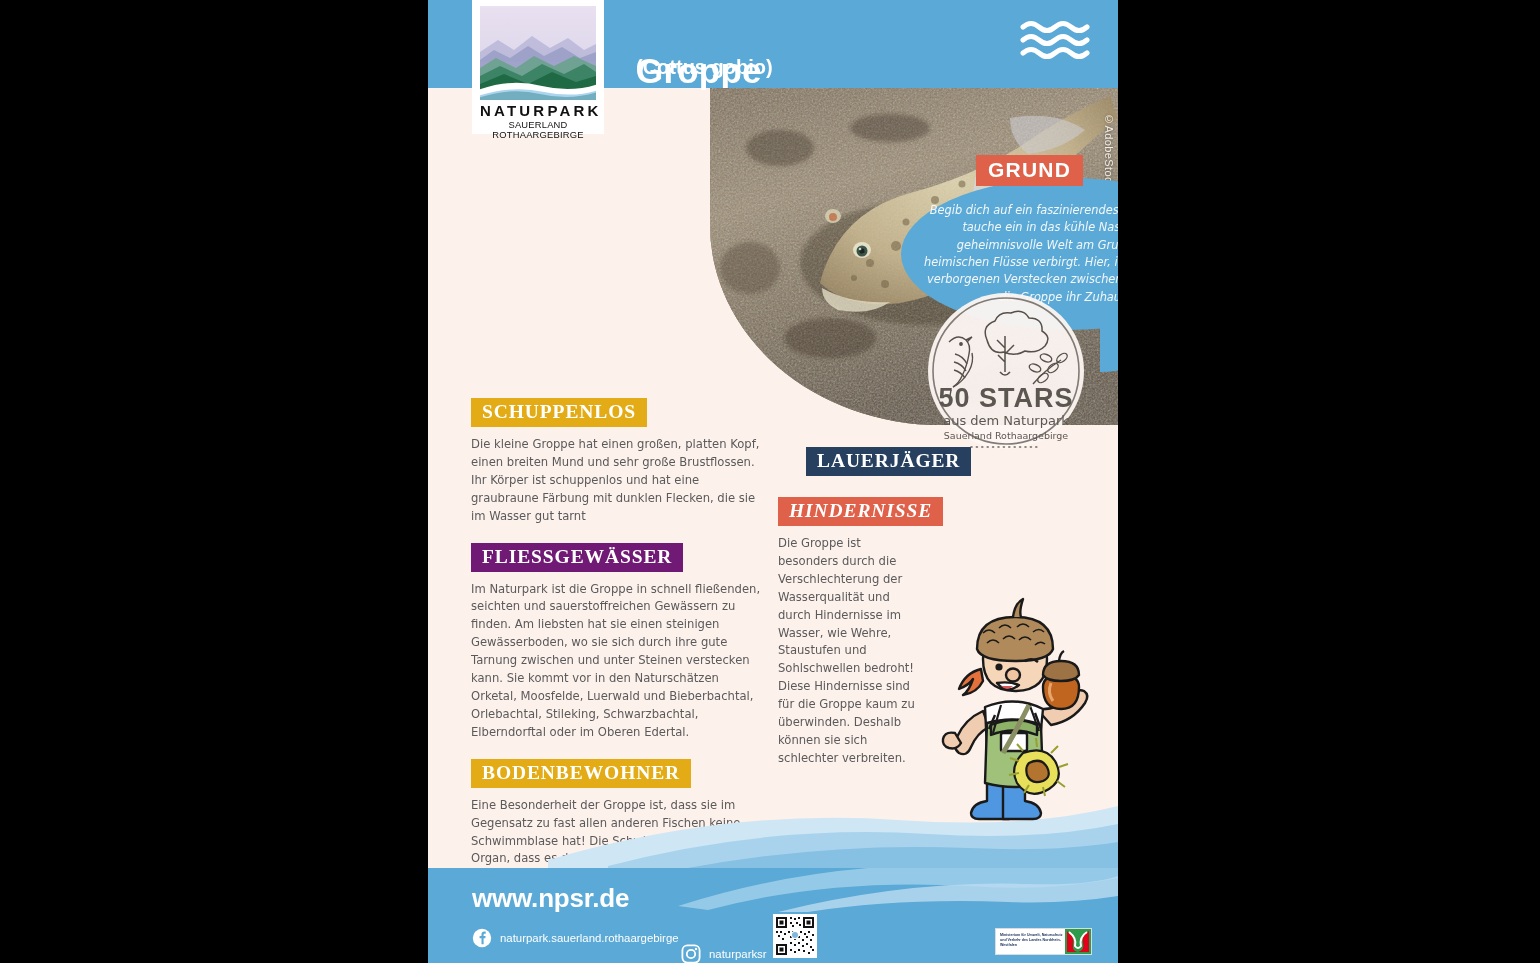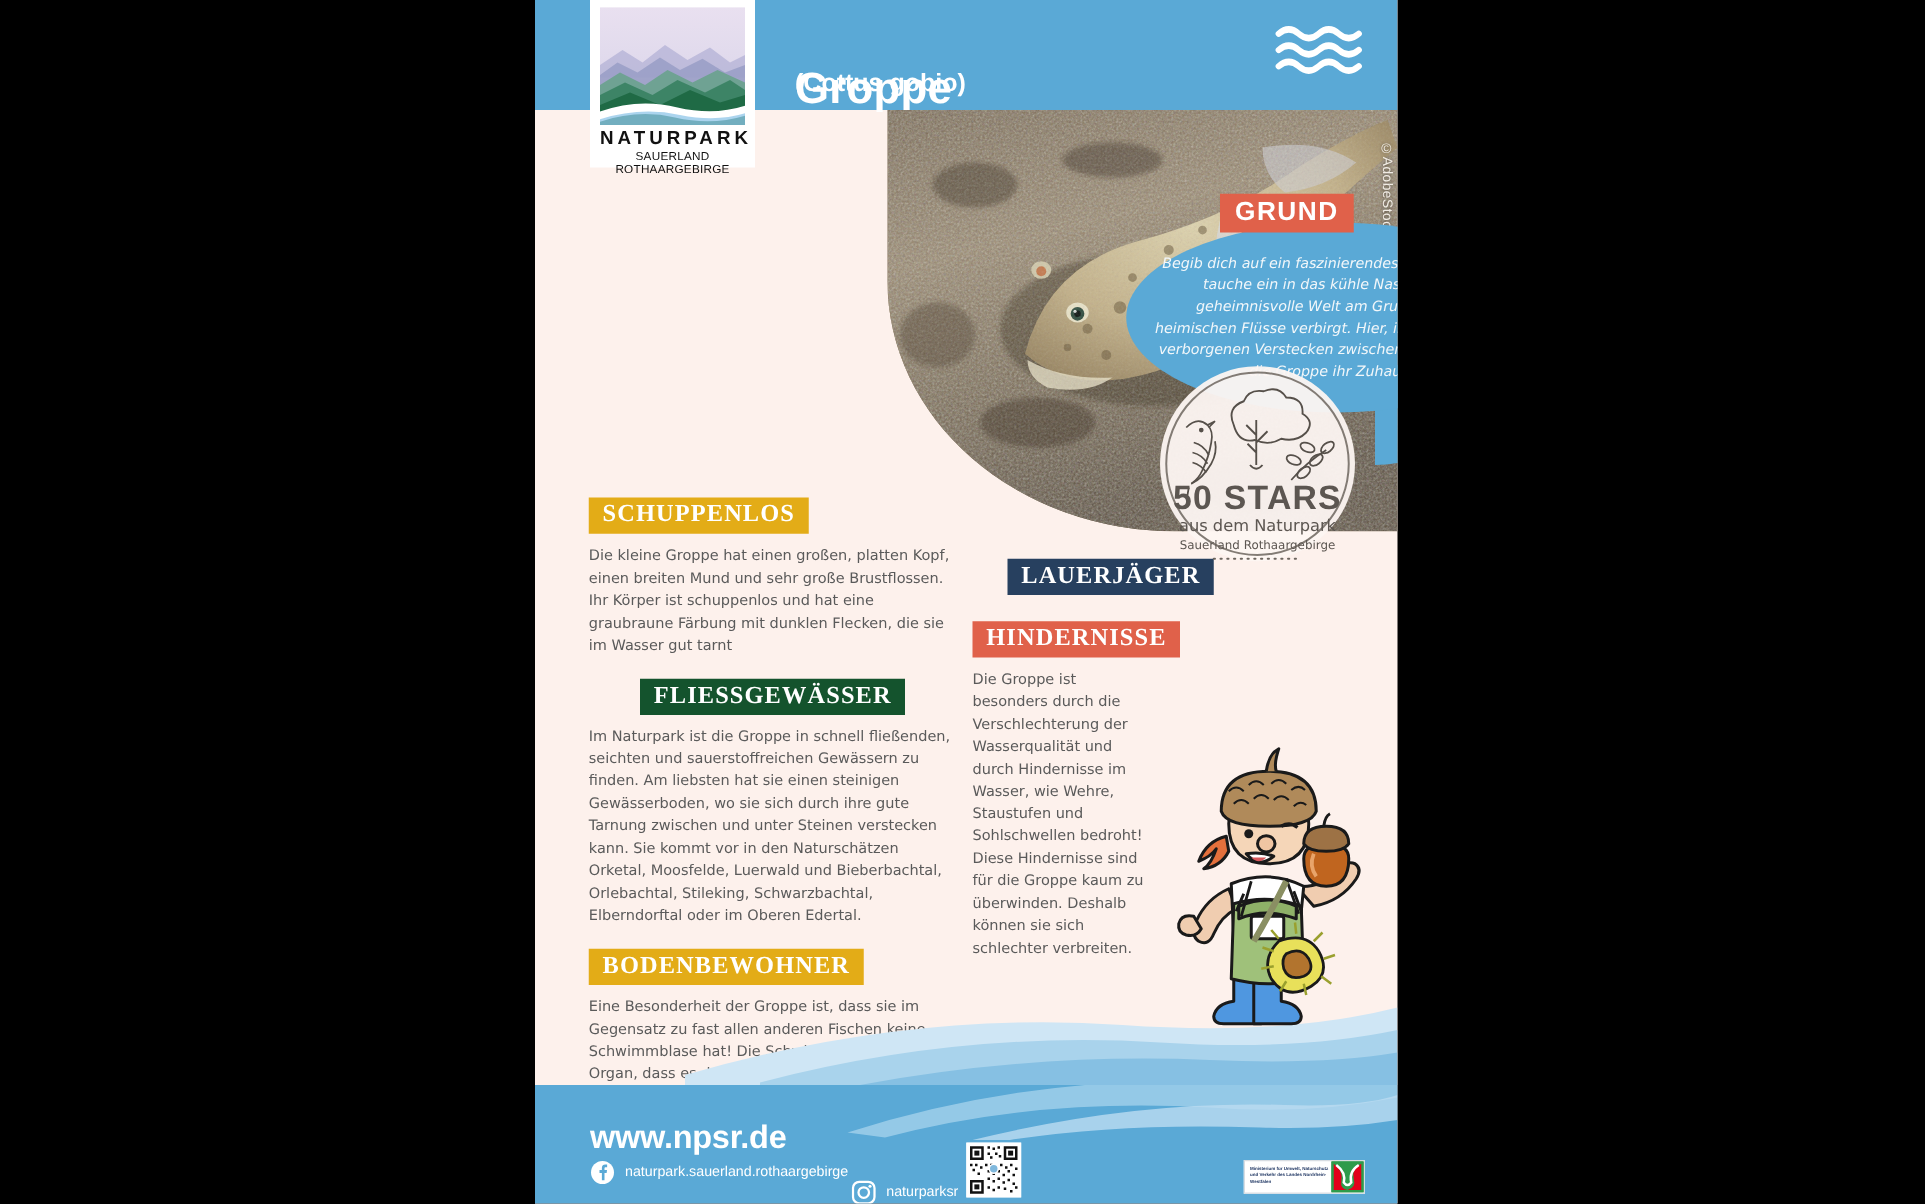--- a/index.html
+++ b/index.html
@@ -103,23 +103,23 @@
 
   .sec-label {
     display: inline-block;
     font-family: "Liberation Serif", serif;
     font-weight: bold; color: #ffffff;
     font-size: 19.5px; letter-spacing: .9px;
     padding: 3px 11px 4px 11px;
     white-space: nowrap;
   }
   .lbl-gold  { background: #e3ac17; }
-  .lbl-green { background: #14532d; margin-left: 41px; }
+  .lbl-green { background: #701a75; }
   .lbl-navy  { background: #27405f; margin-left: 28px; }
-  .lbl-red   { background: #e0614a; }
+  .lbl-red   { background: #e0614a; font-style: italic; }
 
   .sec-body {
     font-family: "DejaVu Sans", sans-serif;
     font-size: 11.6px; line-height: 1.545;
     color: #5a5a5a;
     margin-top: 9px;
   }
   .sec + .sec { margin-top: 17px; }
   .narrow { width: 142px; }
 
@@ -128,21 +128,21 @@
 
   
   .waves { position: absolute; left: 0; bottom: 95px; width: 690px; height: 70px; }
 
   
   .footer {
     position: absolute; left: 0; bottom: 0; width: 690px; height: 95px;
     background: #5aa9d6; overflow: hidden;
   }
   .footer-url {
-    position: absolute; left: 44px; top: 26px;
+    position: absolute; left: 44px; top: 15px;
     font-size: 26px; font-weight: bold; color: #ffffff; letter-spacing: -.2px;
   }
   .soc { position: absolute; display: flex; align-items: center; gap: 8px; }
   .soc-fb { left: 44px; top: 60px; text-align: right; }
   .soc-ig { left: 253px; top: 60px; margin-top: 16px; }
   .soc-txt { font-size: 11.4px; color: #ffffff; }
   .qr { position: absolute; left: 345px; top: 46px; width: 44px; height: 44px; background:#fff; }
   .ministry {
     position: absolute; left: 567px; top: 60px; width: 97px; height: 27px;
     background: #ffffff; display: flex; align-items: stretch;

